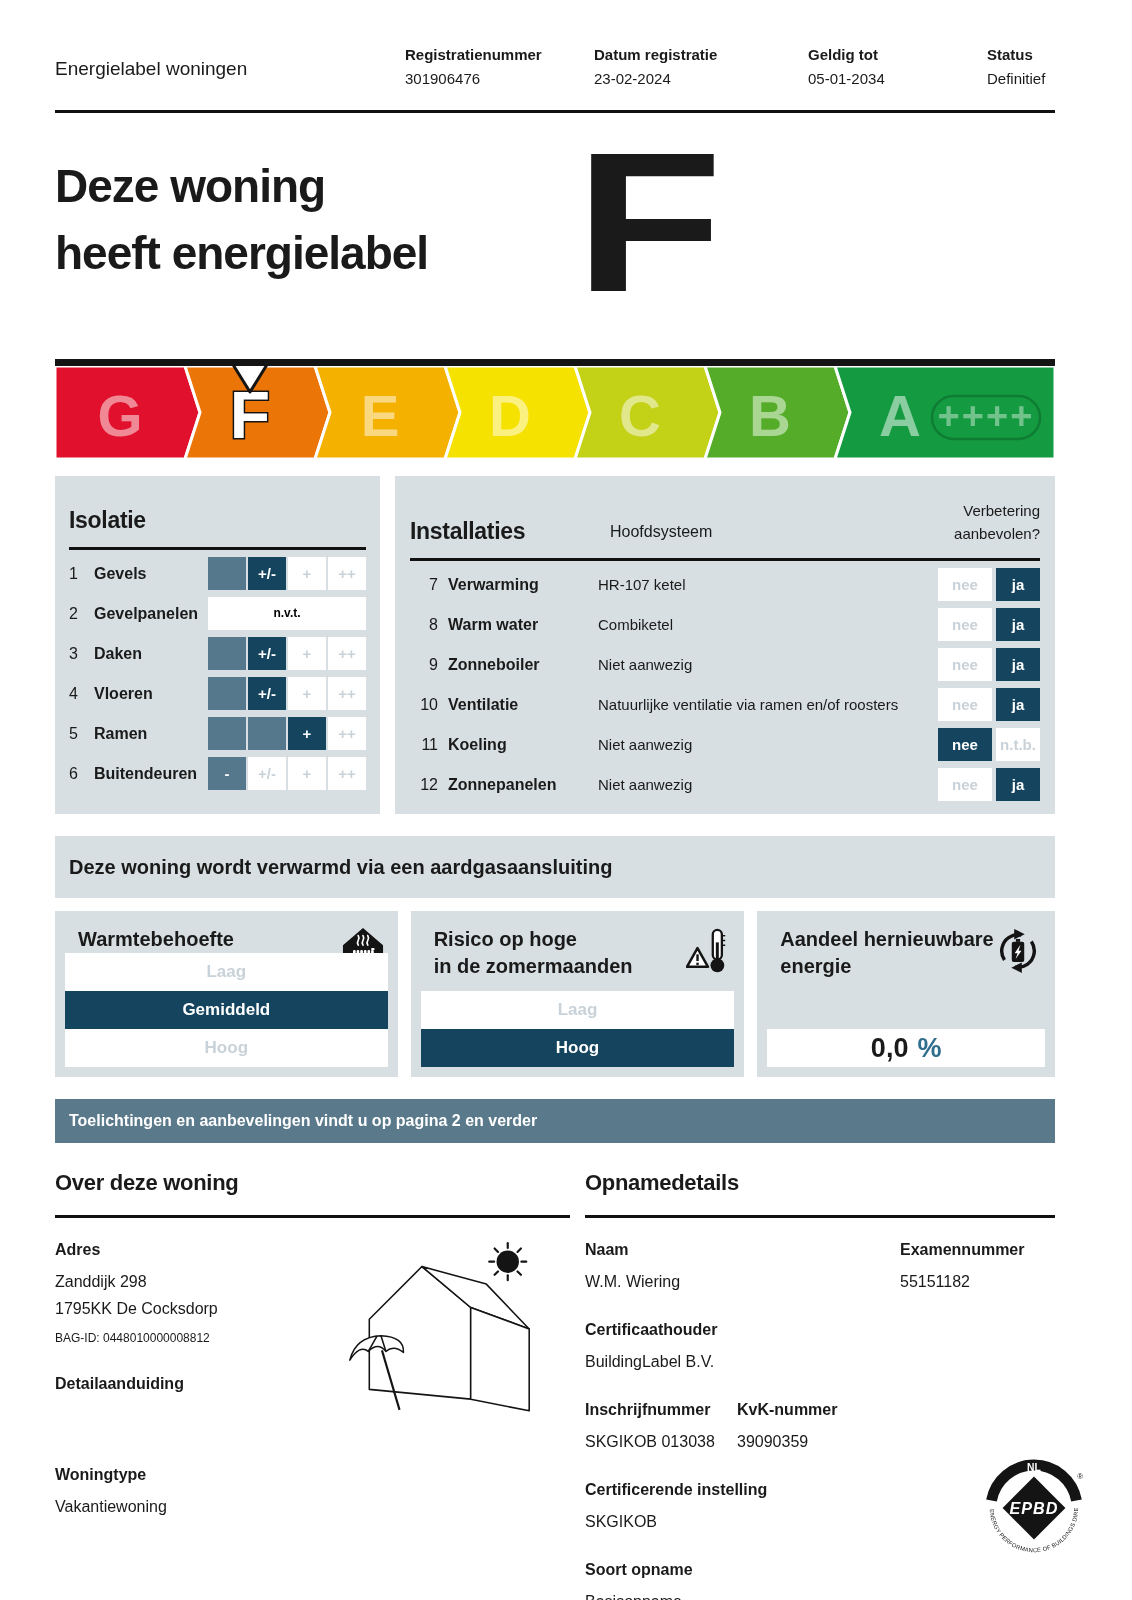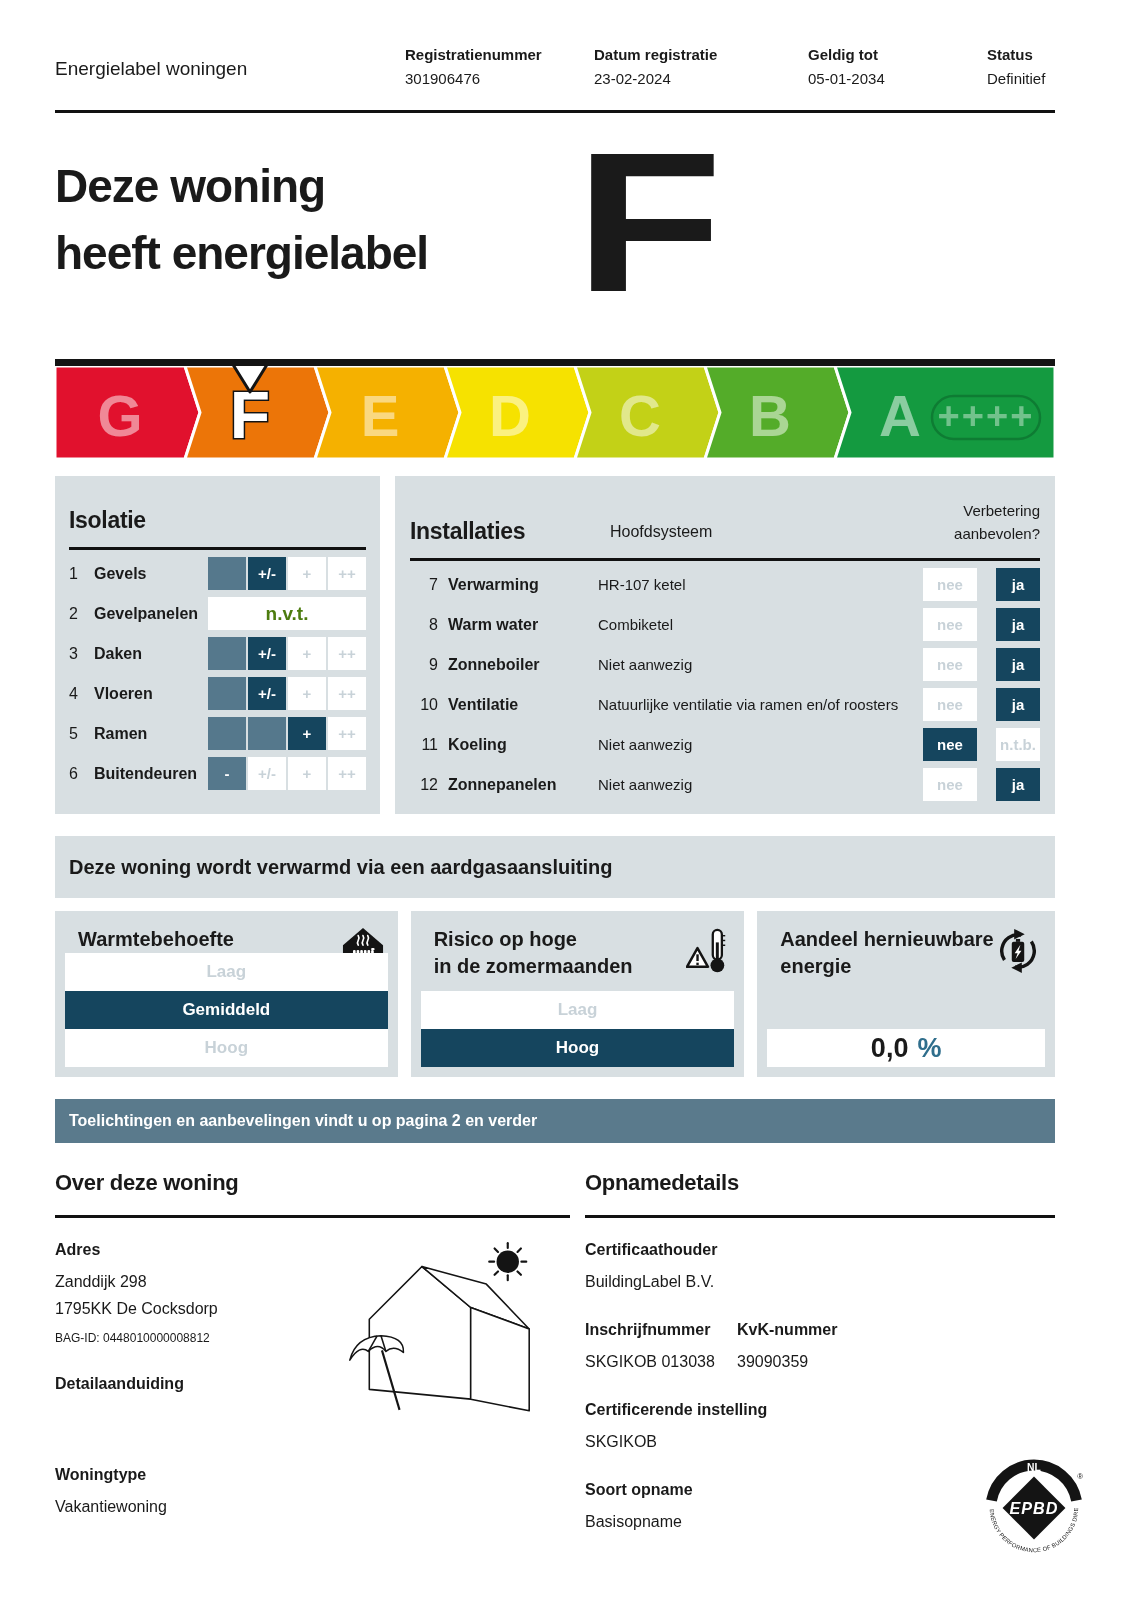--- a/index.html
+++ b/index.html
@@ -40,32 +40,32 @@
 
   .iso-row { display:flex; align-items:center; height:33px; margin-top:7px; }
   .iso-row .num { width:25px; font-size:16px; }
   .iso-row .lbl { flex:1; font-size:16px; font-weight:bold; }
   .cells { display:flex; gap:2px; width:158px; }
   .cell { flex:1; height:33px; line-height:33px; text-align:center;
           font-size:15px; font-weight:bold; }
   .cell.filled { background:#55788c; color:#fff; }
   .cell.active { background:#15455e; color:#fff; }
   .cell.idle   { background:#ffffff; color:#c8d2d8; }
-  .cell.nvt    { background:#ffffff; color:#4d7c0f; font-size:19px; }
+  .cell.nvt    { background:#ffffff; color:#000000; font-size:12px; }
 
   .inst-head { position:relative; height:69px; }
   .inst-head .t  { position:absolute; left:0; bottom:0; }
   .inst-head .hs { position:absolute; left:200px; bottom:4px; font-size:16px; }
   .inst-head .vb { position:absolute; right:0; bottom:0; text-align:right;
                    font-size:15px; line-height:23px; }
   .inst-row { display:flex; align-items:center; height:33px; margin-top:7px; }
   .inst-row .num { width:28px; text-align:right; font-size:16px; }
   .inst-row .lbl { width:150px; margin-left:10px; font-size:16px; font-weight:bold; }
   .inst-row .sys { flex:1; font-size:15px; }
-  .opts { display:flex; gap:19px;align-items:flex-end; }
+  .opts { display:flex; gap:4px;align-items:flex-end; }
   .opt { height:33px; line-height:33px; text-align:center; font-size:15px; font-weight:bold; }
   .opt.w1{width:54px}.opt.w2{width:44px}
   .opt.sel { background:#15455e; color:#fff; }
   .opt.unsel { background:#ffffff; color:#c8d2d8; }
 
   
   .gas-banner { margin-top:22px; height:62px; background:#d8dfe2; display:flex;
     align-items:center; padding-left:14px; font-size:20px; font-weight:bold; }
 
   
@@ -421,20 +421,30 @@
               </g>
             </svg>
           </span>
         </div>
       </div>
     </div>
 
     <div class="bcol-r">
       <h3>Opnamedetails</h3>
       <div class="rrow">
+        <div class="rblockA">
+          <div class="flabel">Naam</div>
+          <div class="fvalue">W.M. Wiering</div>
+        </div>
+        <div class="rblockB">
+          <div class="flabel">Examennummer</div>
+          <div class="fvalue">55151182</div>
+        </div>
+      </div>
+      <div class="rrow">
         <div>
           <div class="flabel">Certificaathouder</div>
           <div class="fvalue">BuildingLabel B.V.</div>
         </div>
       </div>
       <div class="rrow">
         <div class="rblockA narrow">
           <div class="flabel">Inschrijfnummer</div>
           <div class="fvalue">SKGIKOB 013038</div>
         </div>

